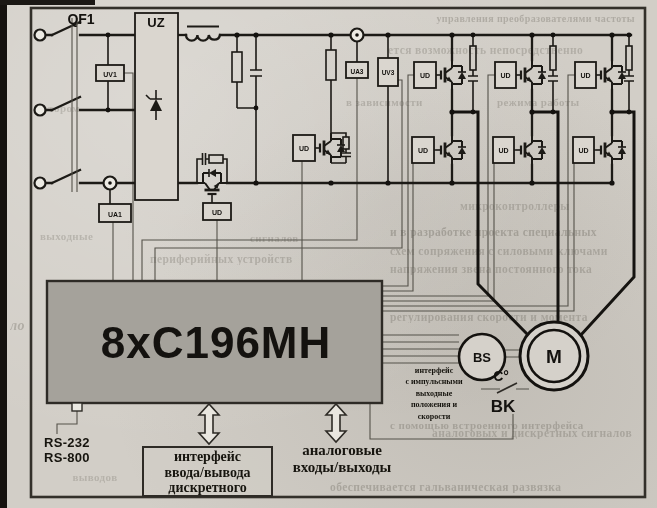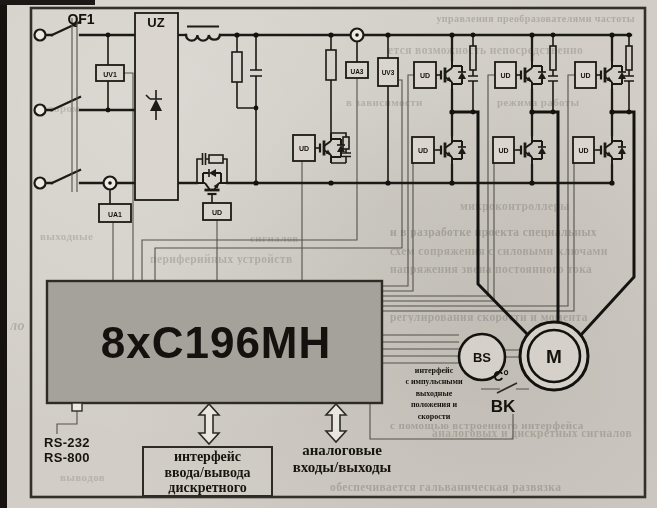--- a/index.html
+++ b/index.html
@@ -66,21 +66,21 @@
       <span class="noise-line" style="left: 460px; top: 200px; width: 175px; font-size: 11.5px; opacity: 0.28;">микроконтроллеры</span>
       <span class="noise-line" style="left: 40px; top: 230px; width: 88px; font-size: 11px; opacity: 0.25;">выходные</span>
       <span class="noise-line" style="left: 250px; top: 232px; width: 118px; font-size: 11px; opacity: 0.27;">сигналов</span>
       <span class="noise-line" style="left: 390px; top: 226px; width: 247px; font-size: 11.5px; opacity: 0.33;">и в разработке проекта специальных</span>
       <span class="noise-line" style="left: 390px; top: 245px; width: 247px; font-size: 11.5px; opacity: 0.29;">схем сопряжения с силовыми ключами</span>
       <span class="noise-line" style="left: 390px; top: 263px; width: 247px; font-size: 11.5px; opacity: 0.29;">напряжения звена постоянного тока</span>
       <span class="noise-line" style="left: 150px; top: 253px; width: 200px; font-size: 11.5px; opacity: 0.28;">периферийных устройств</span>
       <span class="noise-line" style="left: 390px; top: 311px; width: 250px; font-size: 11.5px; opacity: 0.29;">регулирования скорости и момента</span>
       <span class="noise-line" style="left: 390px; top: 419px; width: 250px; font-size: 11px; opacity: 0.31;">с помощью встроенного интерфейса</span>
       <span class="noise-line" style="left: 390px; top: 427px; width: 250px; font-size: 11.5px; opacity: 0.29; margin-left: 42px;">аналоговых и дискретных сигналов</span>
-      <span class="noise-line" style="left: 60px; top: 471px; width: 70px; font-size: 11px; opacity: 0.24;">выводов</span>
+      <span class="noise-line" style="left: 60px; top: 471px; width: 70px; font-size: 11px; opacity: 0.24; text-align: center;">выводов</span>
       <span class="noise-line" style="left: 330px; top: 481px; width: 300px; font-size: 11.5px; opacity: 0.31;">обеспечивается гальваническая развязка</span>
       <span class="noise-line" style="left: 10px; top: 318px; width: 18px; font-size: 14px; opacity: 0.3; font-style: italic;">ло</span>
     </div>
 
   <svg class="schematic" width="657" height="508" viewBox="0 0 657 508" xmlns="http://www.w3.org/2000/svg" xmlns:xlink="http://www.w3.org/1999/xlink">
 
     <defs>
 
       <g id="igbt">
         <path class="cmp" d="M0 0 V8 M0 8 L-7 13 M-7 17 L0 22 M0 22 V30"></path>

